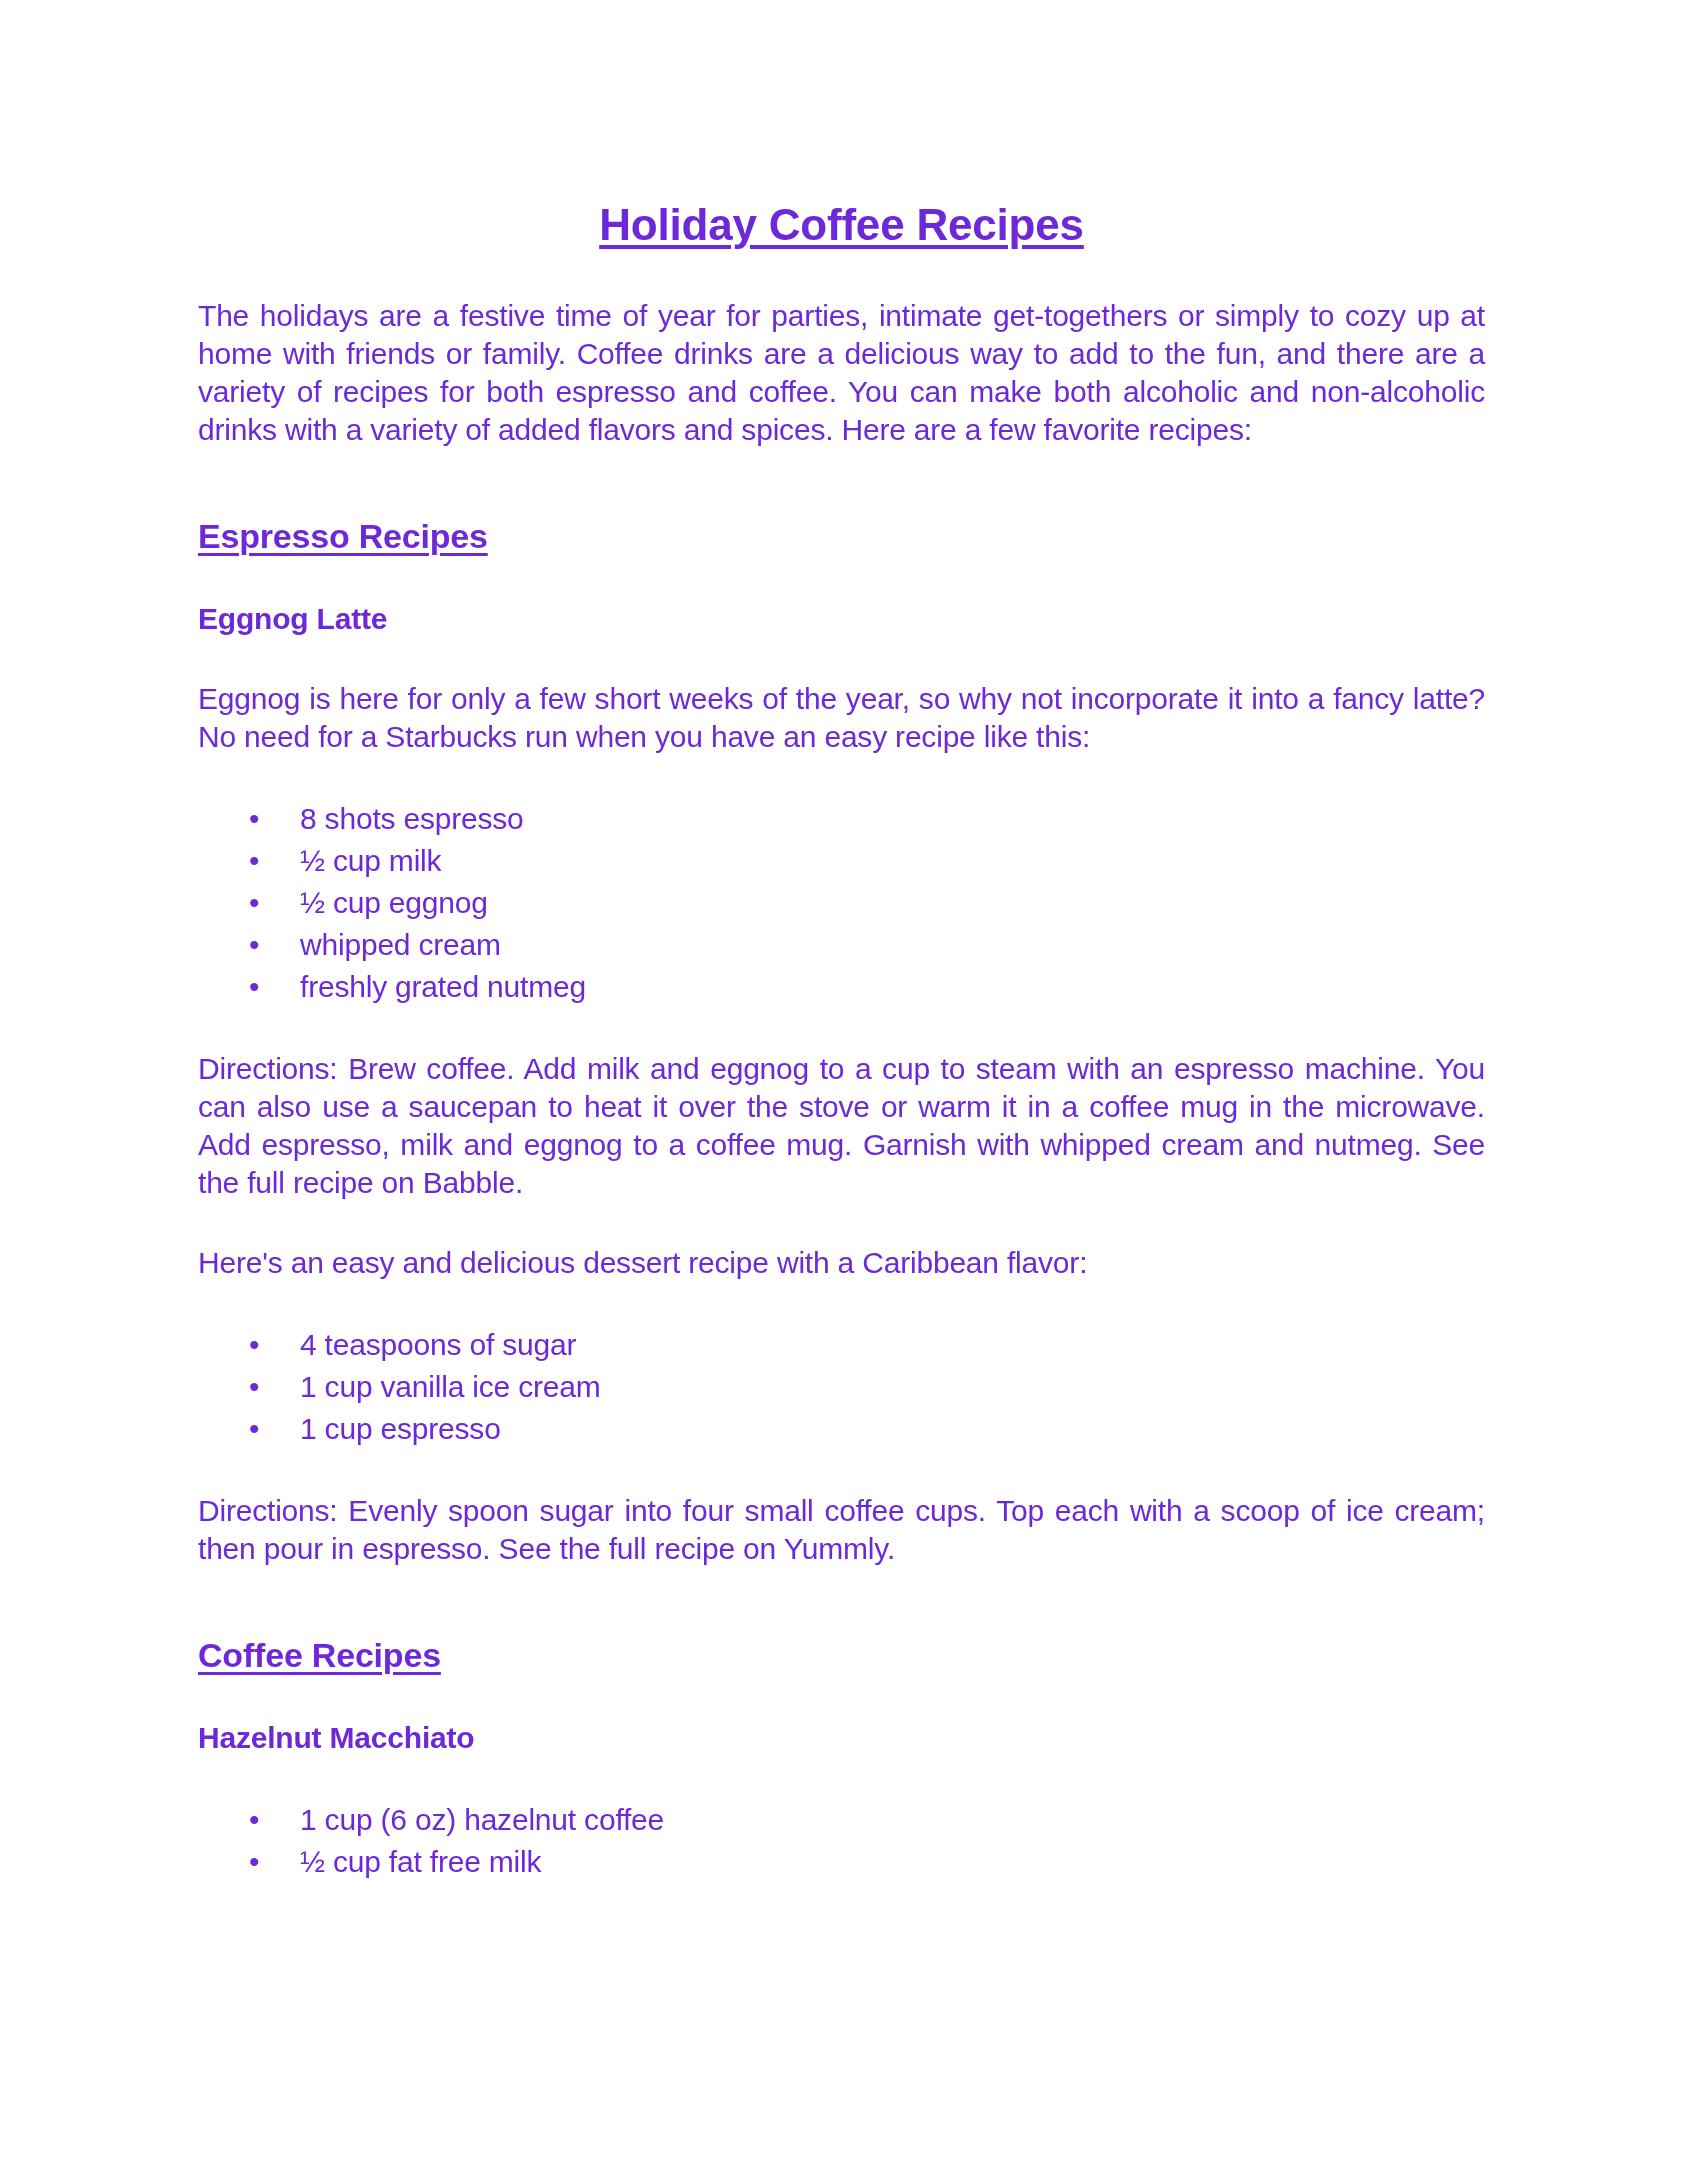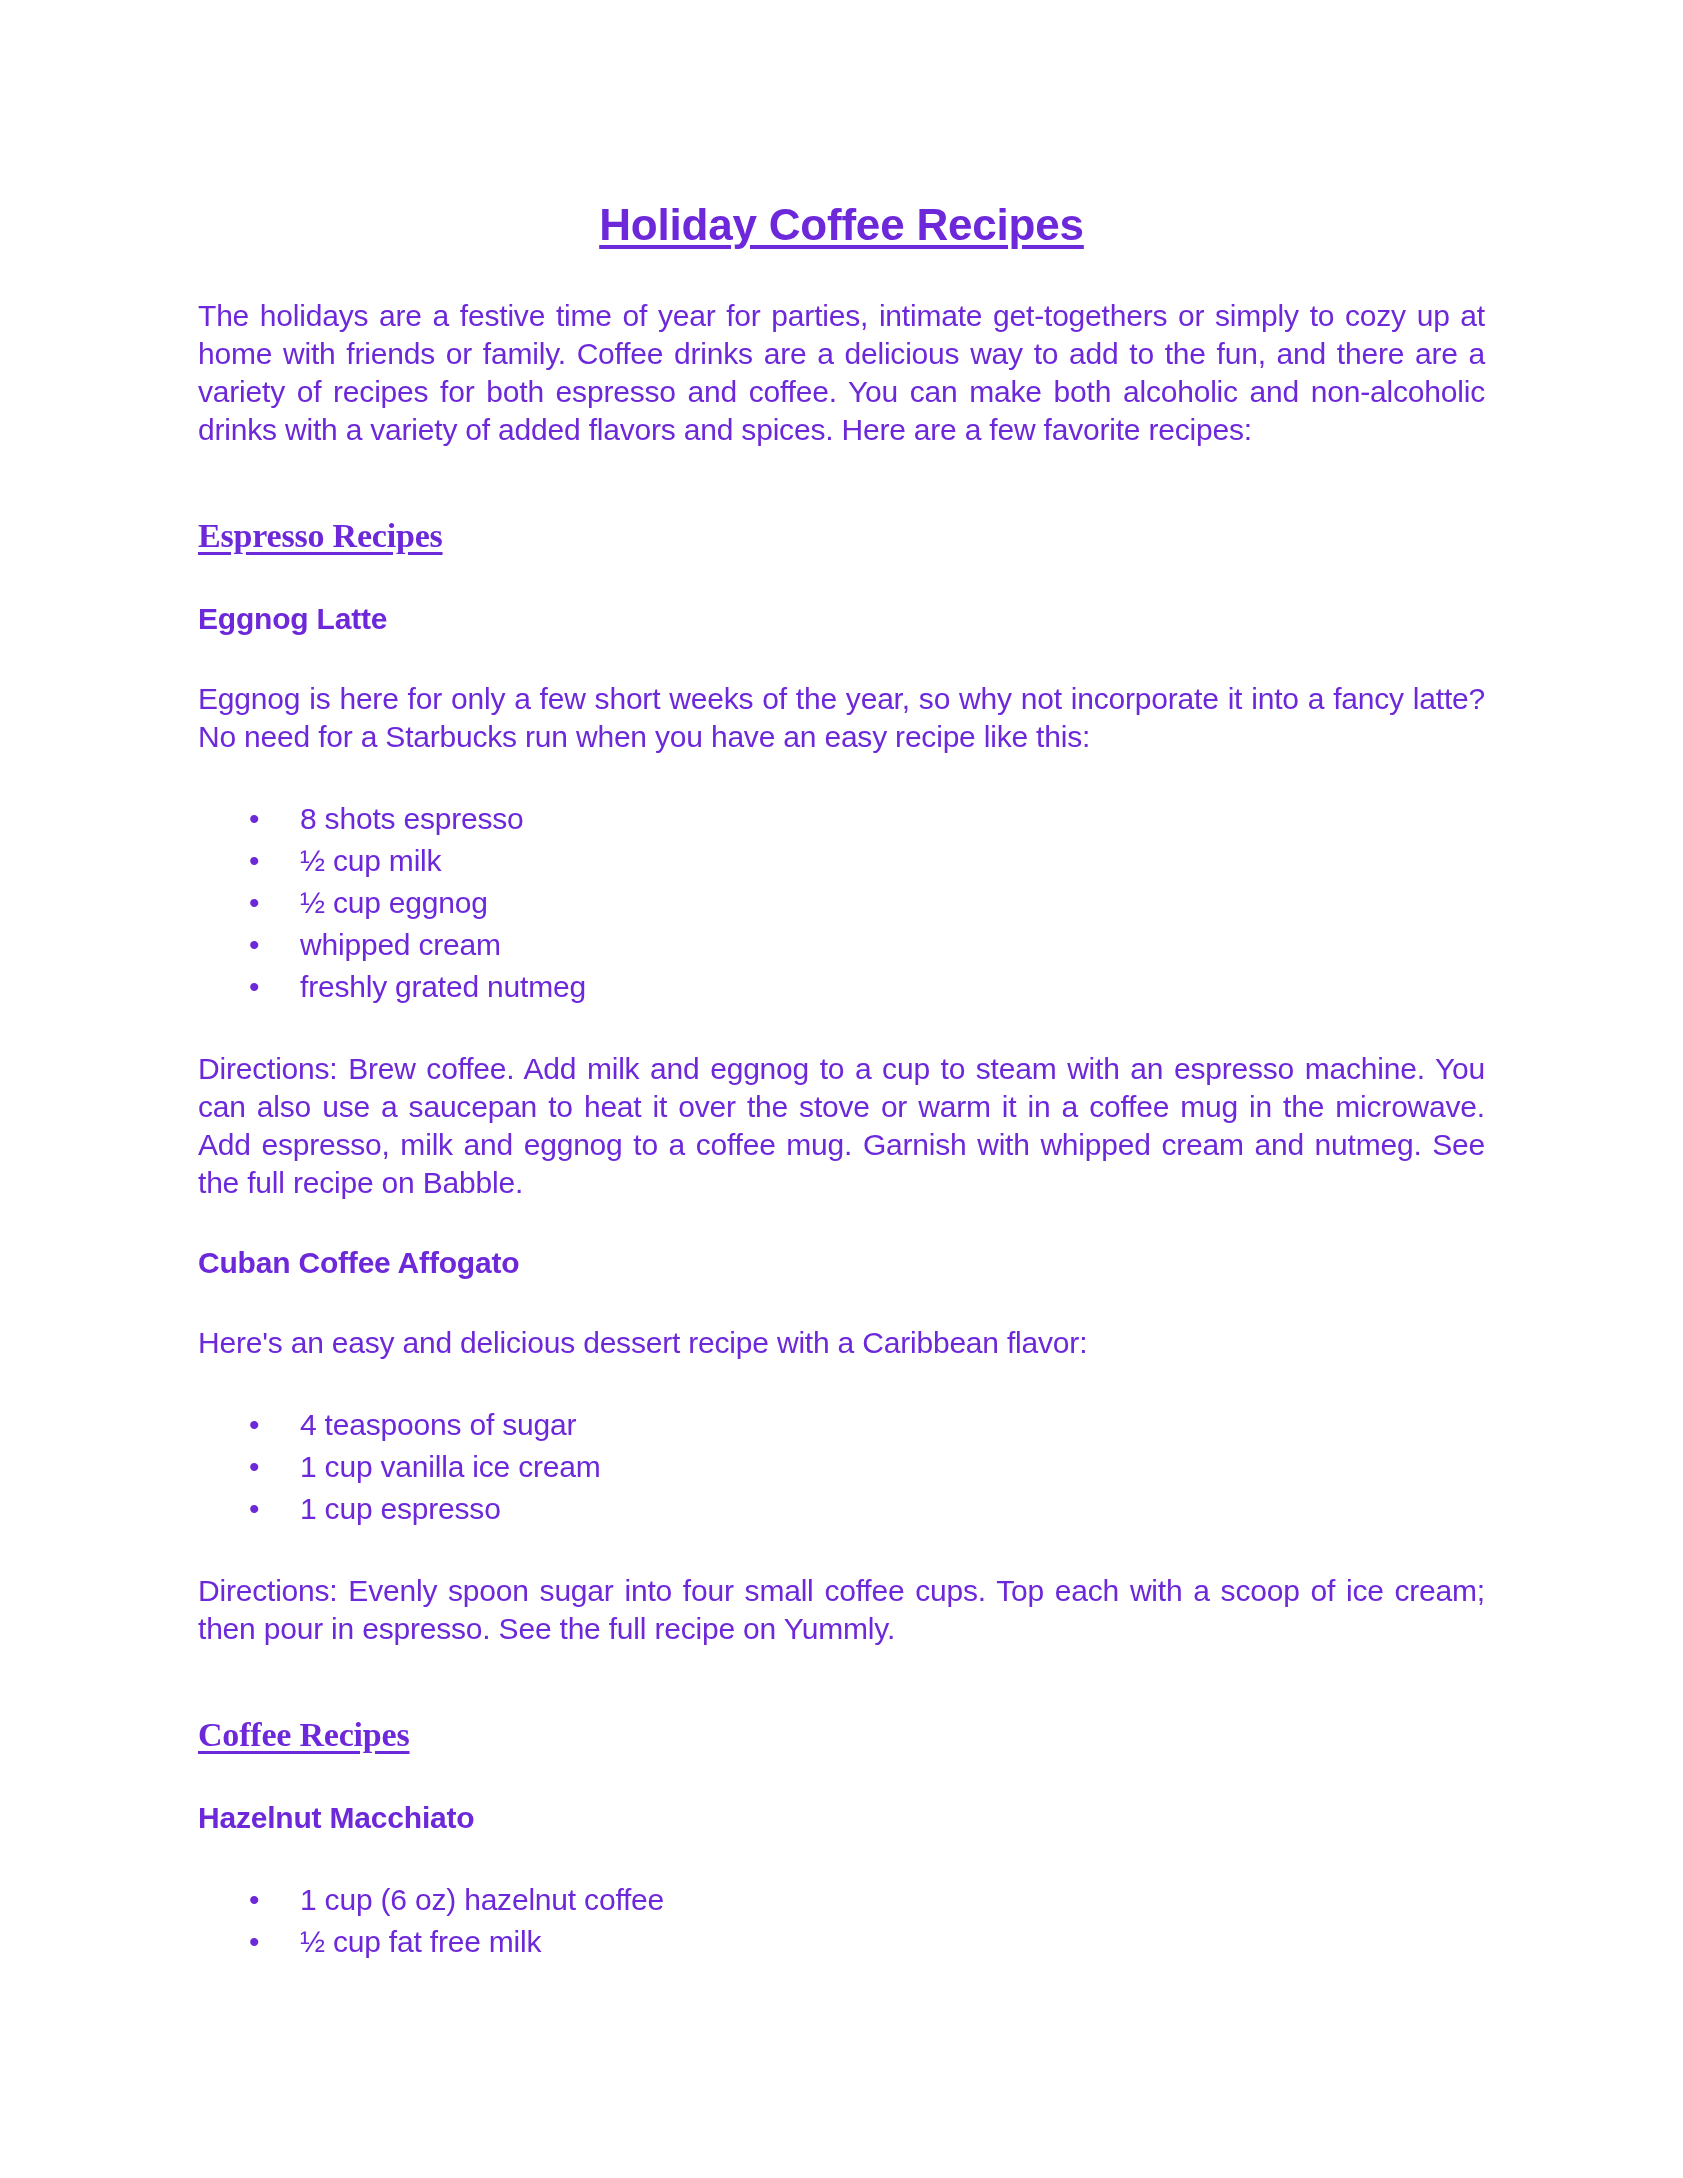--- a/index.html
+++ b/index.html
@@ -30,21 +30,20 @@
     text-underline-offset: 5px;
   }
   .section-heading {
     font-size: 34px;
     line-height: 44px;
     font-weight: bold;
     margin: 65px 0 42px 0;
     text-decoration: underline;
     text-decoration-thickness: 3px;
     text-underline-offset: 5px;
-    font-family: Liberation Serif, serif;
   }
   .recipe-heading {
     font-size: 30px;
     line-height: 38px;
     font-weight: bold;
     margin: 0 0 42px 0;
   }
   .body-para {
     font-size: 30px;
     line-height: 38px;
@@ -85,21 +84,20 @@
   <ul class="ingredients">
     <li><span class="bullet-glyph">•</span><span>8 shots espresso</span></li>
     <li><span class="bullet-glyph">•</span><span>½ cup milk</span></li>
     <li><span class="bullet-glyph">•</span><span>½ cup eggnog</span></li>
     <li><span class="bullet-glyph">•</span><span>whipped cream</span></li>
     <li><span class="bullet-glyph">•</span><span>freshly grated nutmeg</span></li>
   </ul>
 
   <p class="body-para">Directions: Brew coffee. Add milk and eggnog to a cup to steam with an espresso machine. You can also use a saucepan to heat it over the stove or warm it in a coffee mug in the microwave. Add espresso, milk and eggnog to a coffee mug. Garnish with whipped cream and nutmeg. See the full recipe on Babble.</p>
 
-  <h3 class="recipe-heading">Cuban Coffee Affogato</h3>
 
   <p class="body-para">Here's an easy and delicious dessert recipe with a Caribbean flavor:</p>
 
   <ul class="ingredients">
     <li><span class="bullet-glyph">•</span><span>4 teaspoons of sugar</span></li>
     <li><span class="bullet-glyph">•</span><span>1 cup vanilla ice cream</span></li>
     <li><span class="bullet-glyph">•</span><span>1 cup espresso</span></li>
   </ul>
 
   <p class="body-para">Directions: Evenly spoon sugar into four small coffee cups. Top each with a scoop of ice cream; then pour in espresso. See the full recipe on Yummly.</p>

